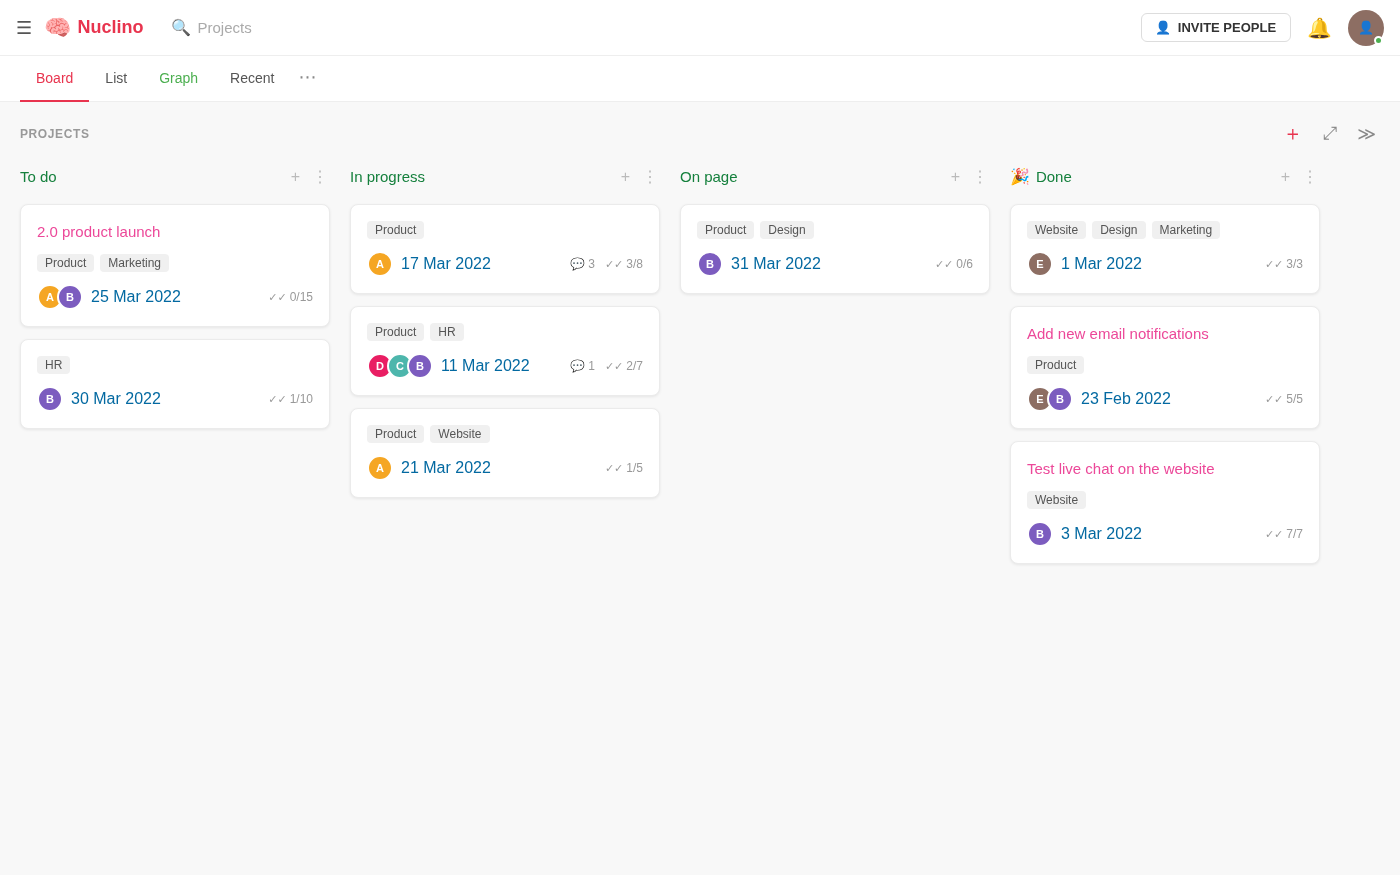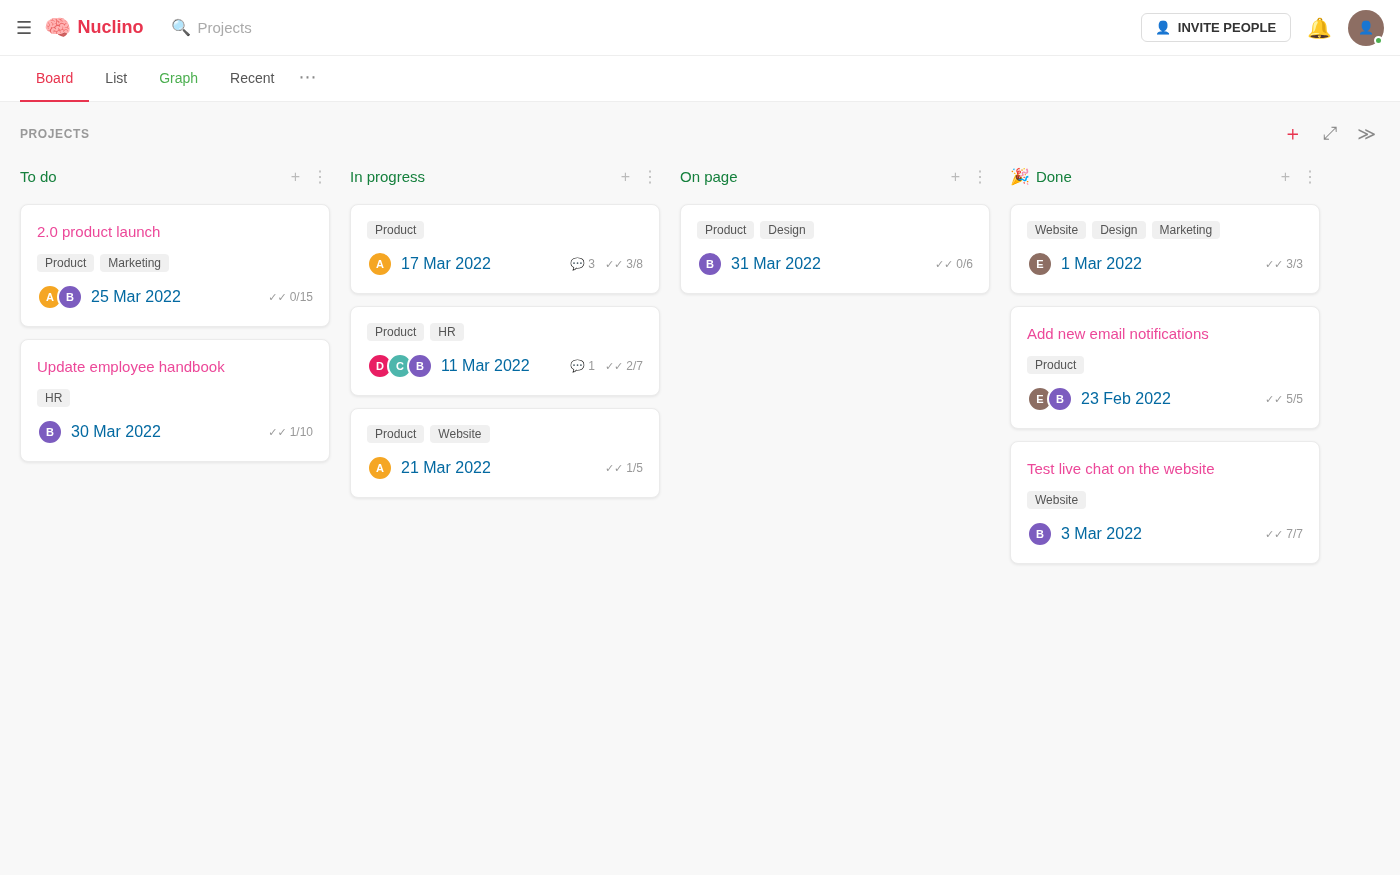--- a/index.html
+++ b/index.html
@@ -184,21 +184,20 @@
               <div class="card-avatar av-purple">B</div>
             </div>
             <span class="card-date">25 Mar 2022</span>
           </div>
           <div class="card-meta">
             <span class="card-check"><span style="font-size:11px;color:#999;">✓✓</span> 0/15</span>
           </div>
         </div>
       </div>
       <div class="card">
-        <div class="card-title">Update employee handbook</div>
         <div class="card-tags">
           <span class="tag">HR</span>
         </div>
         <div class="card-footer">
           <div style="display: flex; align-items: center; gap: 8px;">
             <div class="card-avatars">
               <div class="card-avatar av-purple">B</div>
             </div>
             <span class="card-date">30 Mar 2022</span>
           </div>

